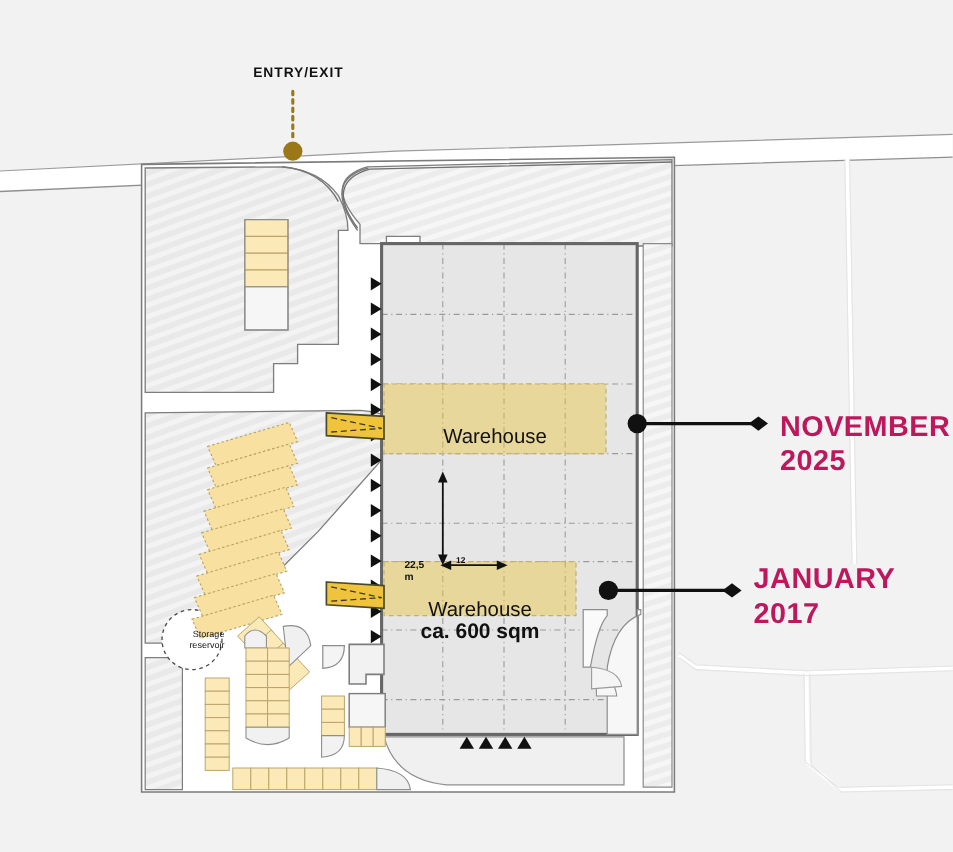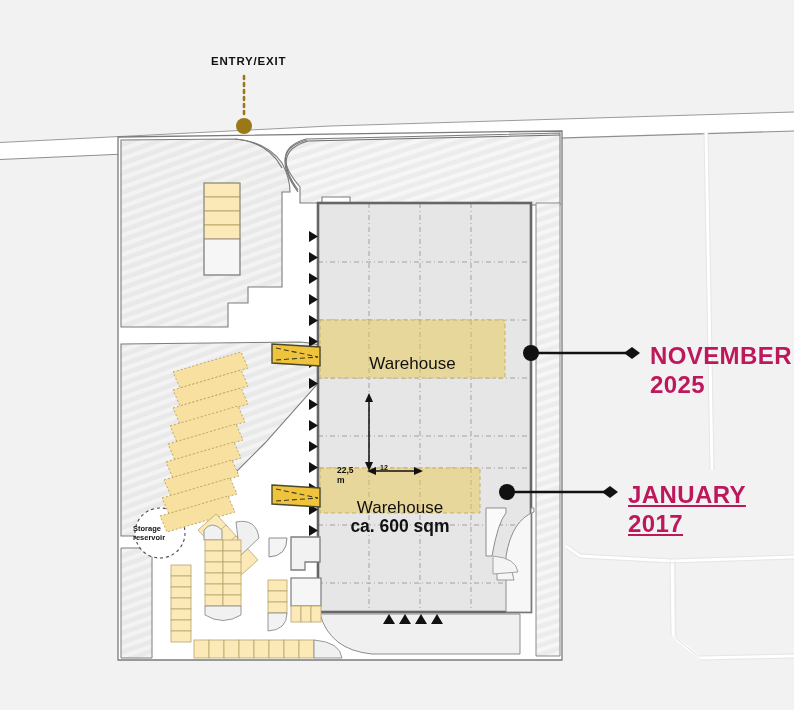--- a/index.html
+++ b/index.html
@@ -45,23 +45,23 @@
     font-size: 8.5px;
     font-weight: bold;
     color: #111;
     line-height: 1.15;
     white-space: nowrap;
   }
   .dim-label.small { font-size: 7px; }
   .res-label {
     position: absolute;
     font-size: 7.5px;
-    font-weight: bold;
+    font-weight: normal;
     color: #111;
-    text-align: left;
+    text-align: right;
     line-height: 1.25;
     white-space: nowrap;
   }
 </style>
 </head>
 <body>
 
 <svg id="plan" width="794" height="710" viewBox="0 0 794 710">
   <defs>
     <pattern id="hatchStripes" width="9" height="9" patternTransform="rotate(70)" patternUnits="userSpaceOnUse">
@@ -360,21 +360,21 @@
 <div class="wh-label" style="left:320px; top:470px; width:160px;">
   <div class="wh-name">Warehouse</div>
   <div class="wh-area">ca. 600 sqm</div>
 </div>
 
 <div class="milestone" style="left:650px; top:341px;">
   <div>NOVEMBER</div>
   <div>2025</div>
 </div>
 
-<div class="milestone" style="left:628px; top:480px;text-decoration:underline;">
+<div class="milestone" style="left:628px; top:468px;">
   <div>JANUARY</div>
   <div>2017</div>
 </div>
 
 <div class="dim-label" style="left:337px; top:418px;margin-top:48px;">
   <div>22,5</div>
   <div>m</div>
 </div>
 
 <div class="dim-label small" style="left:380px; top:464px;">12</div>

